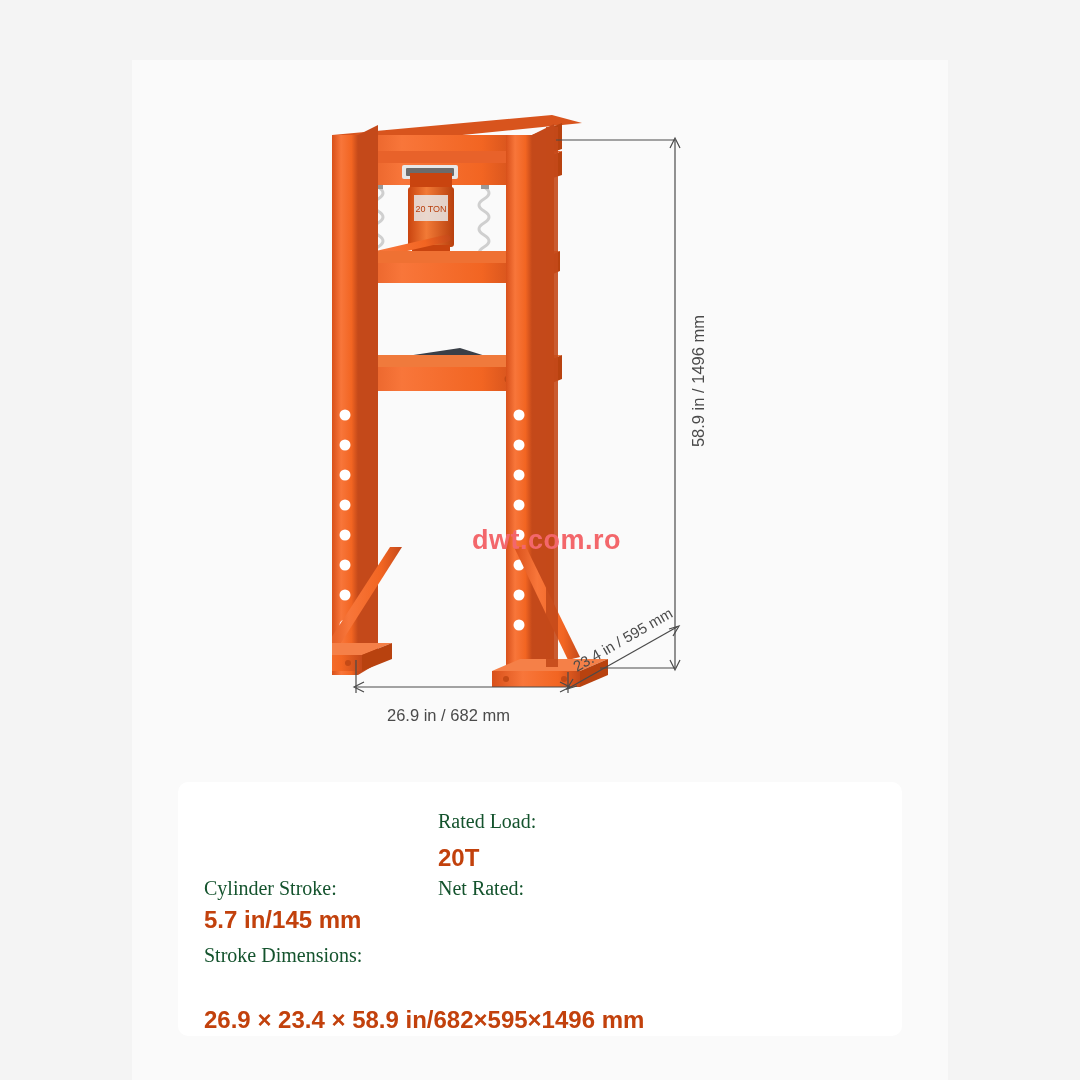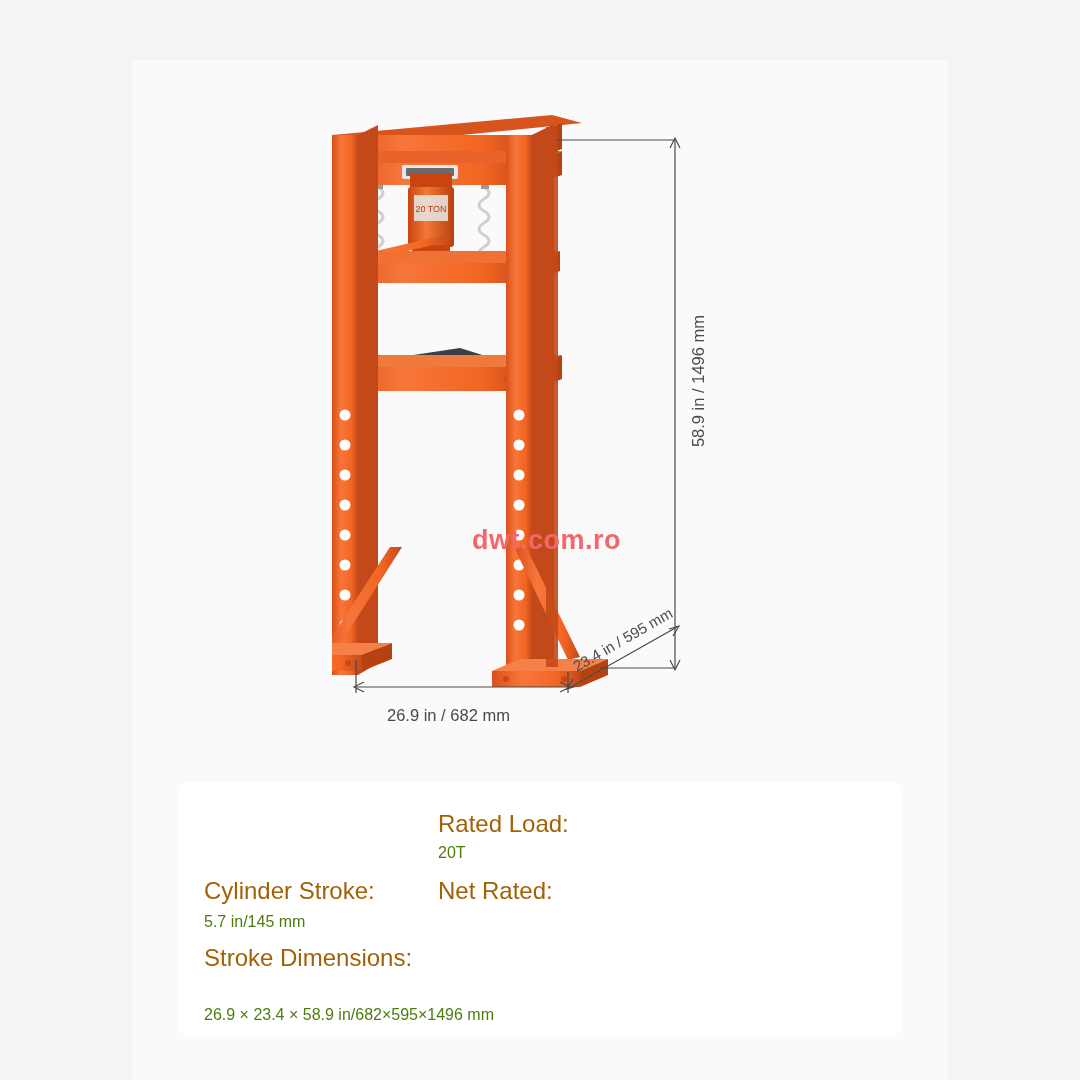--- a/index.html
+++ b/index.html
@@ -89,36 +89,37 @@
     position: absolute;
     left: 46px;
     top: 722px;
     width: 724px;
     height: 254px;
     background: #ffffff;
     border-radius: 10px;
   }
   .spec-label {
     position: absolute;
-    color: #a16207;
-    font-size: 24px;
+    color: #14532d;
+    font-size: 20px;
     font-weight: normal;
     white-space: nowrap;
+    font-family: Liberation Serif, serif;
   }
   .spec-value {
     position: absolute;
-    color: #4d7c0f;
-    font-size: 16px;
-    font-weight: normal;
+    color: #c2410c;
+    font-size: 24px;
+    font-weight: bold;
     white-space: nowrap;
   }
   .rl-label { left: 260px; top: 28px; }
   .rl-value { left: 260px; top: 62px; }
   .cs-label { left: 26px;  top: 95px; }
-  .cs-value { left: 26px;  top: 131px; }
+  .cs-value { left: 26px;  top: 124px; }
   .nw-label { left: 260px; top: 95px; }
   .nw-value { left: 260px; top: 128px; }
   .pd-label { left: 26px;  top: 162px; }
   .pd-value { left: 26px;  top: 195px; margin-top: 29px; }
 </style>
 </head>
 <body>
 
 <div class="page">
   <div class="card">

